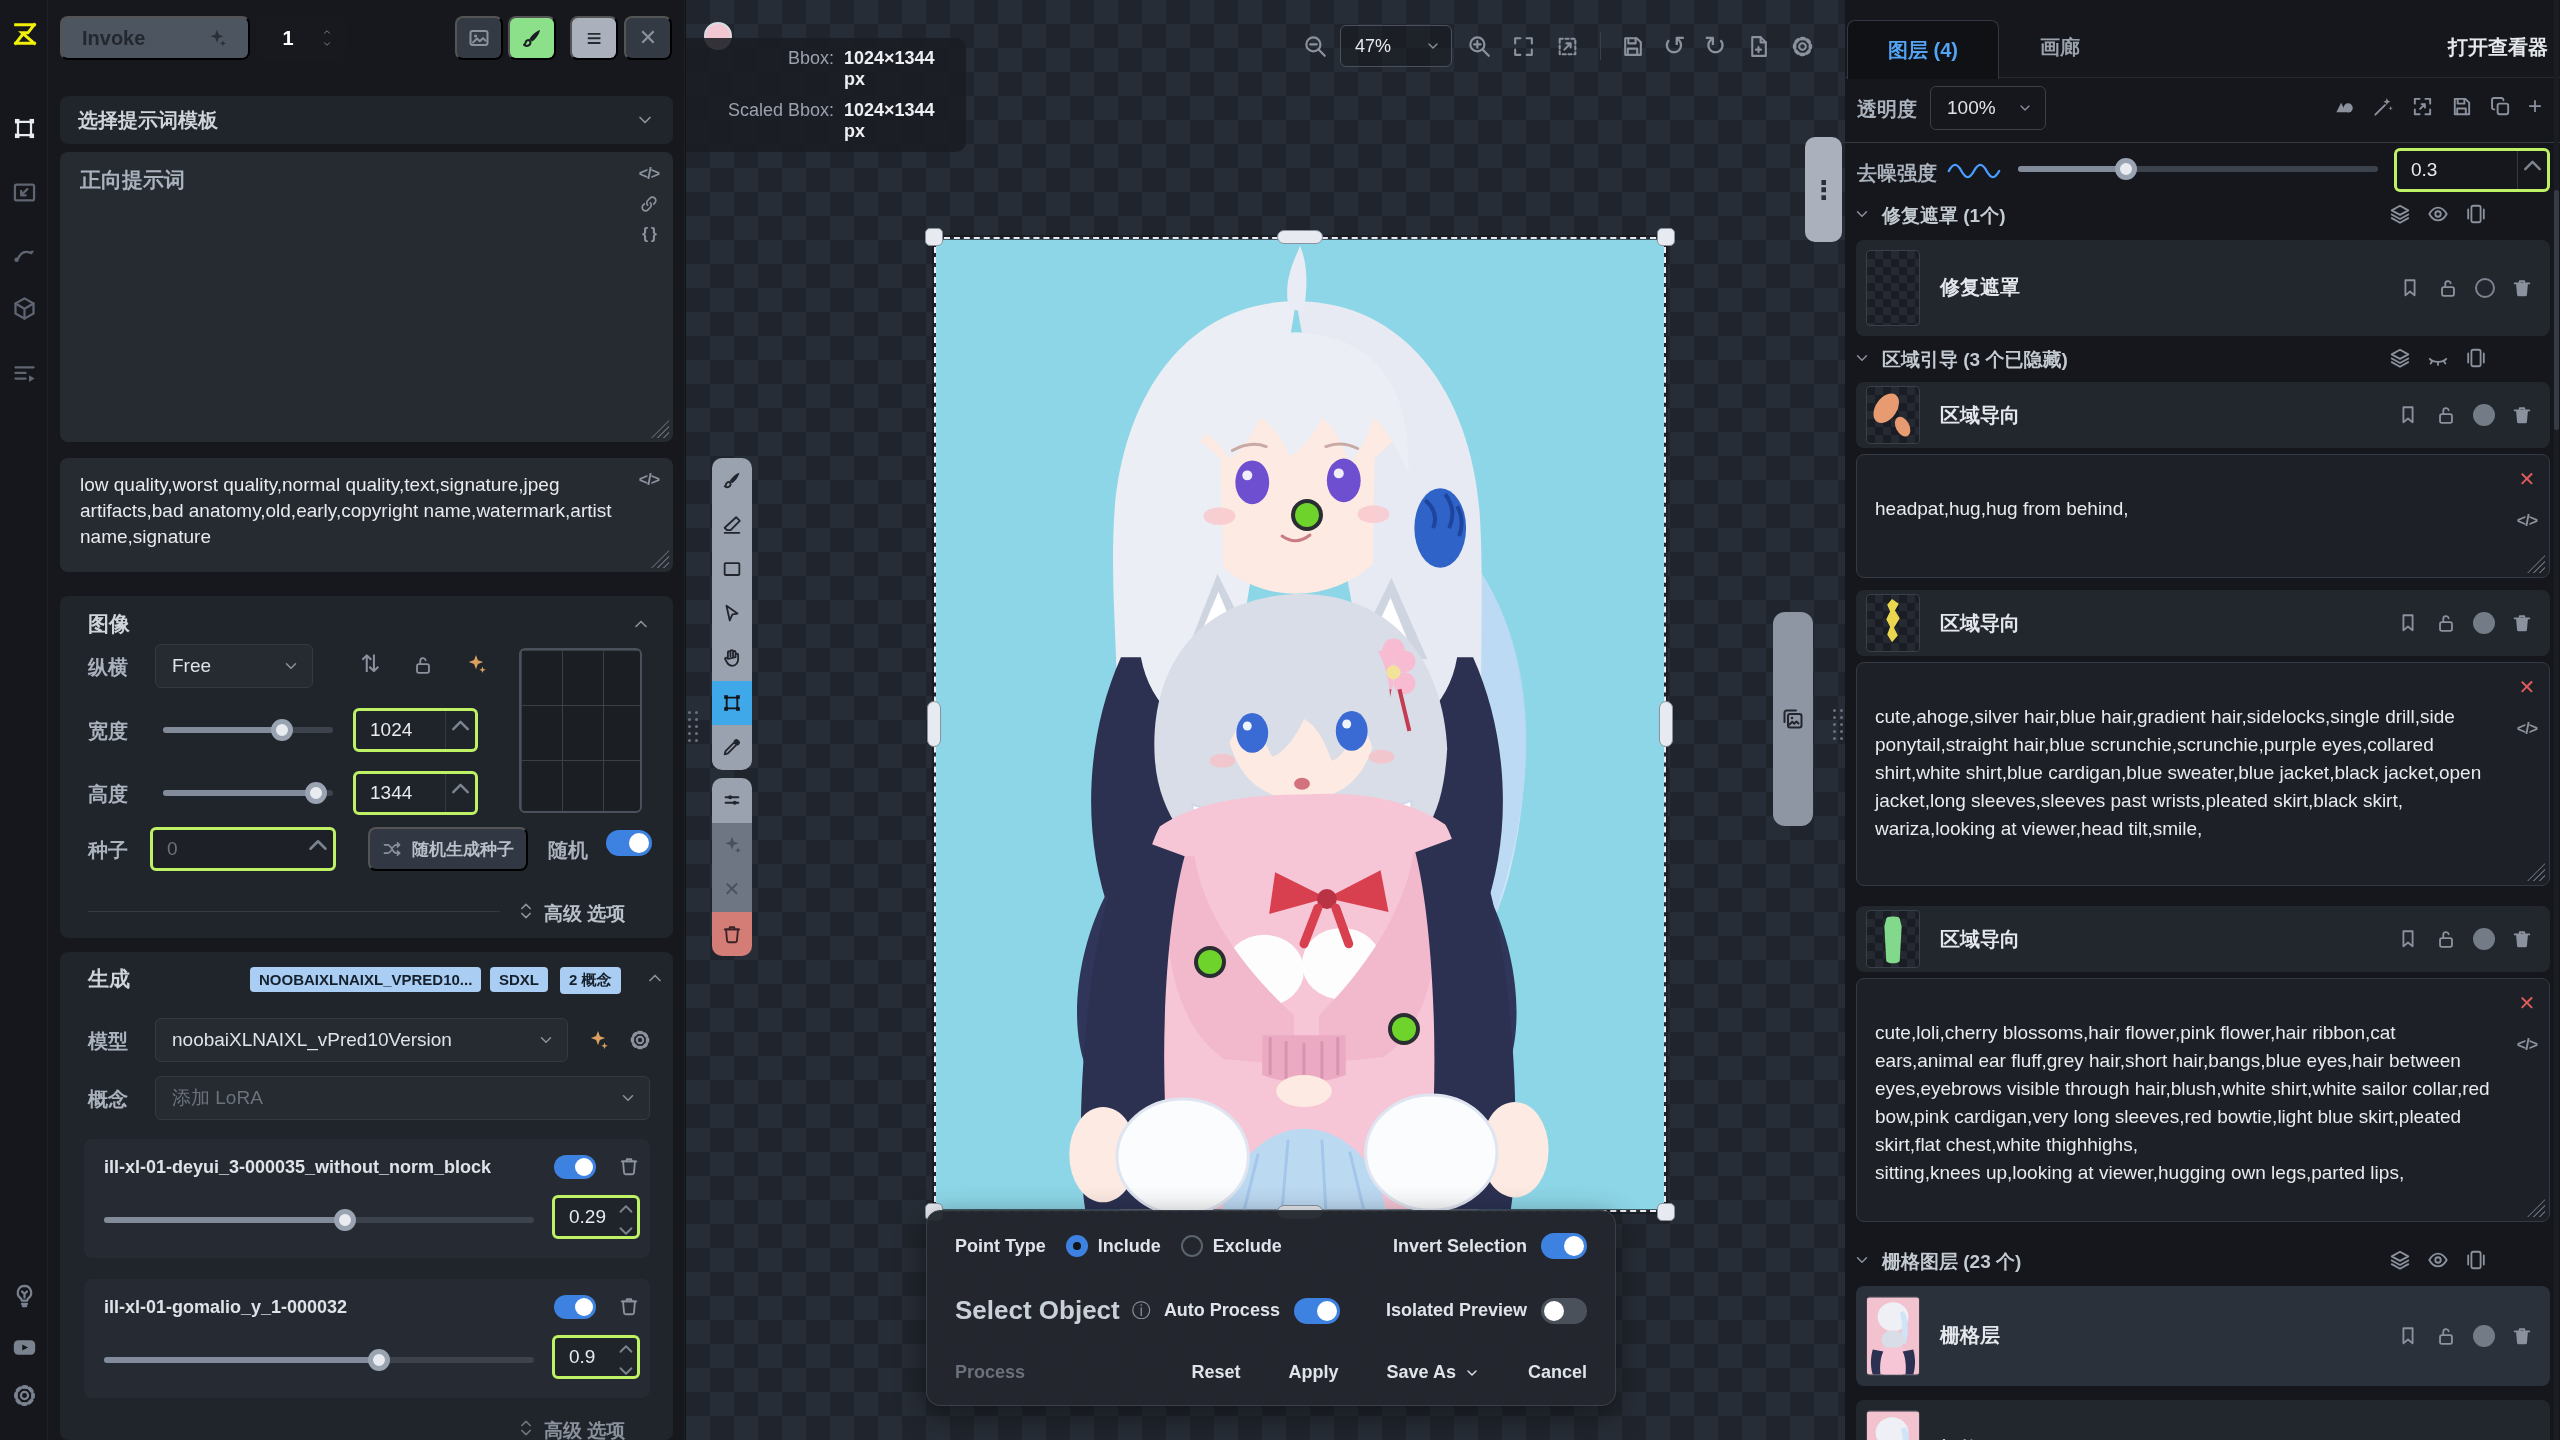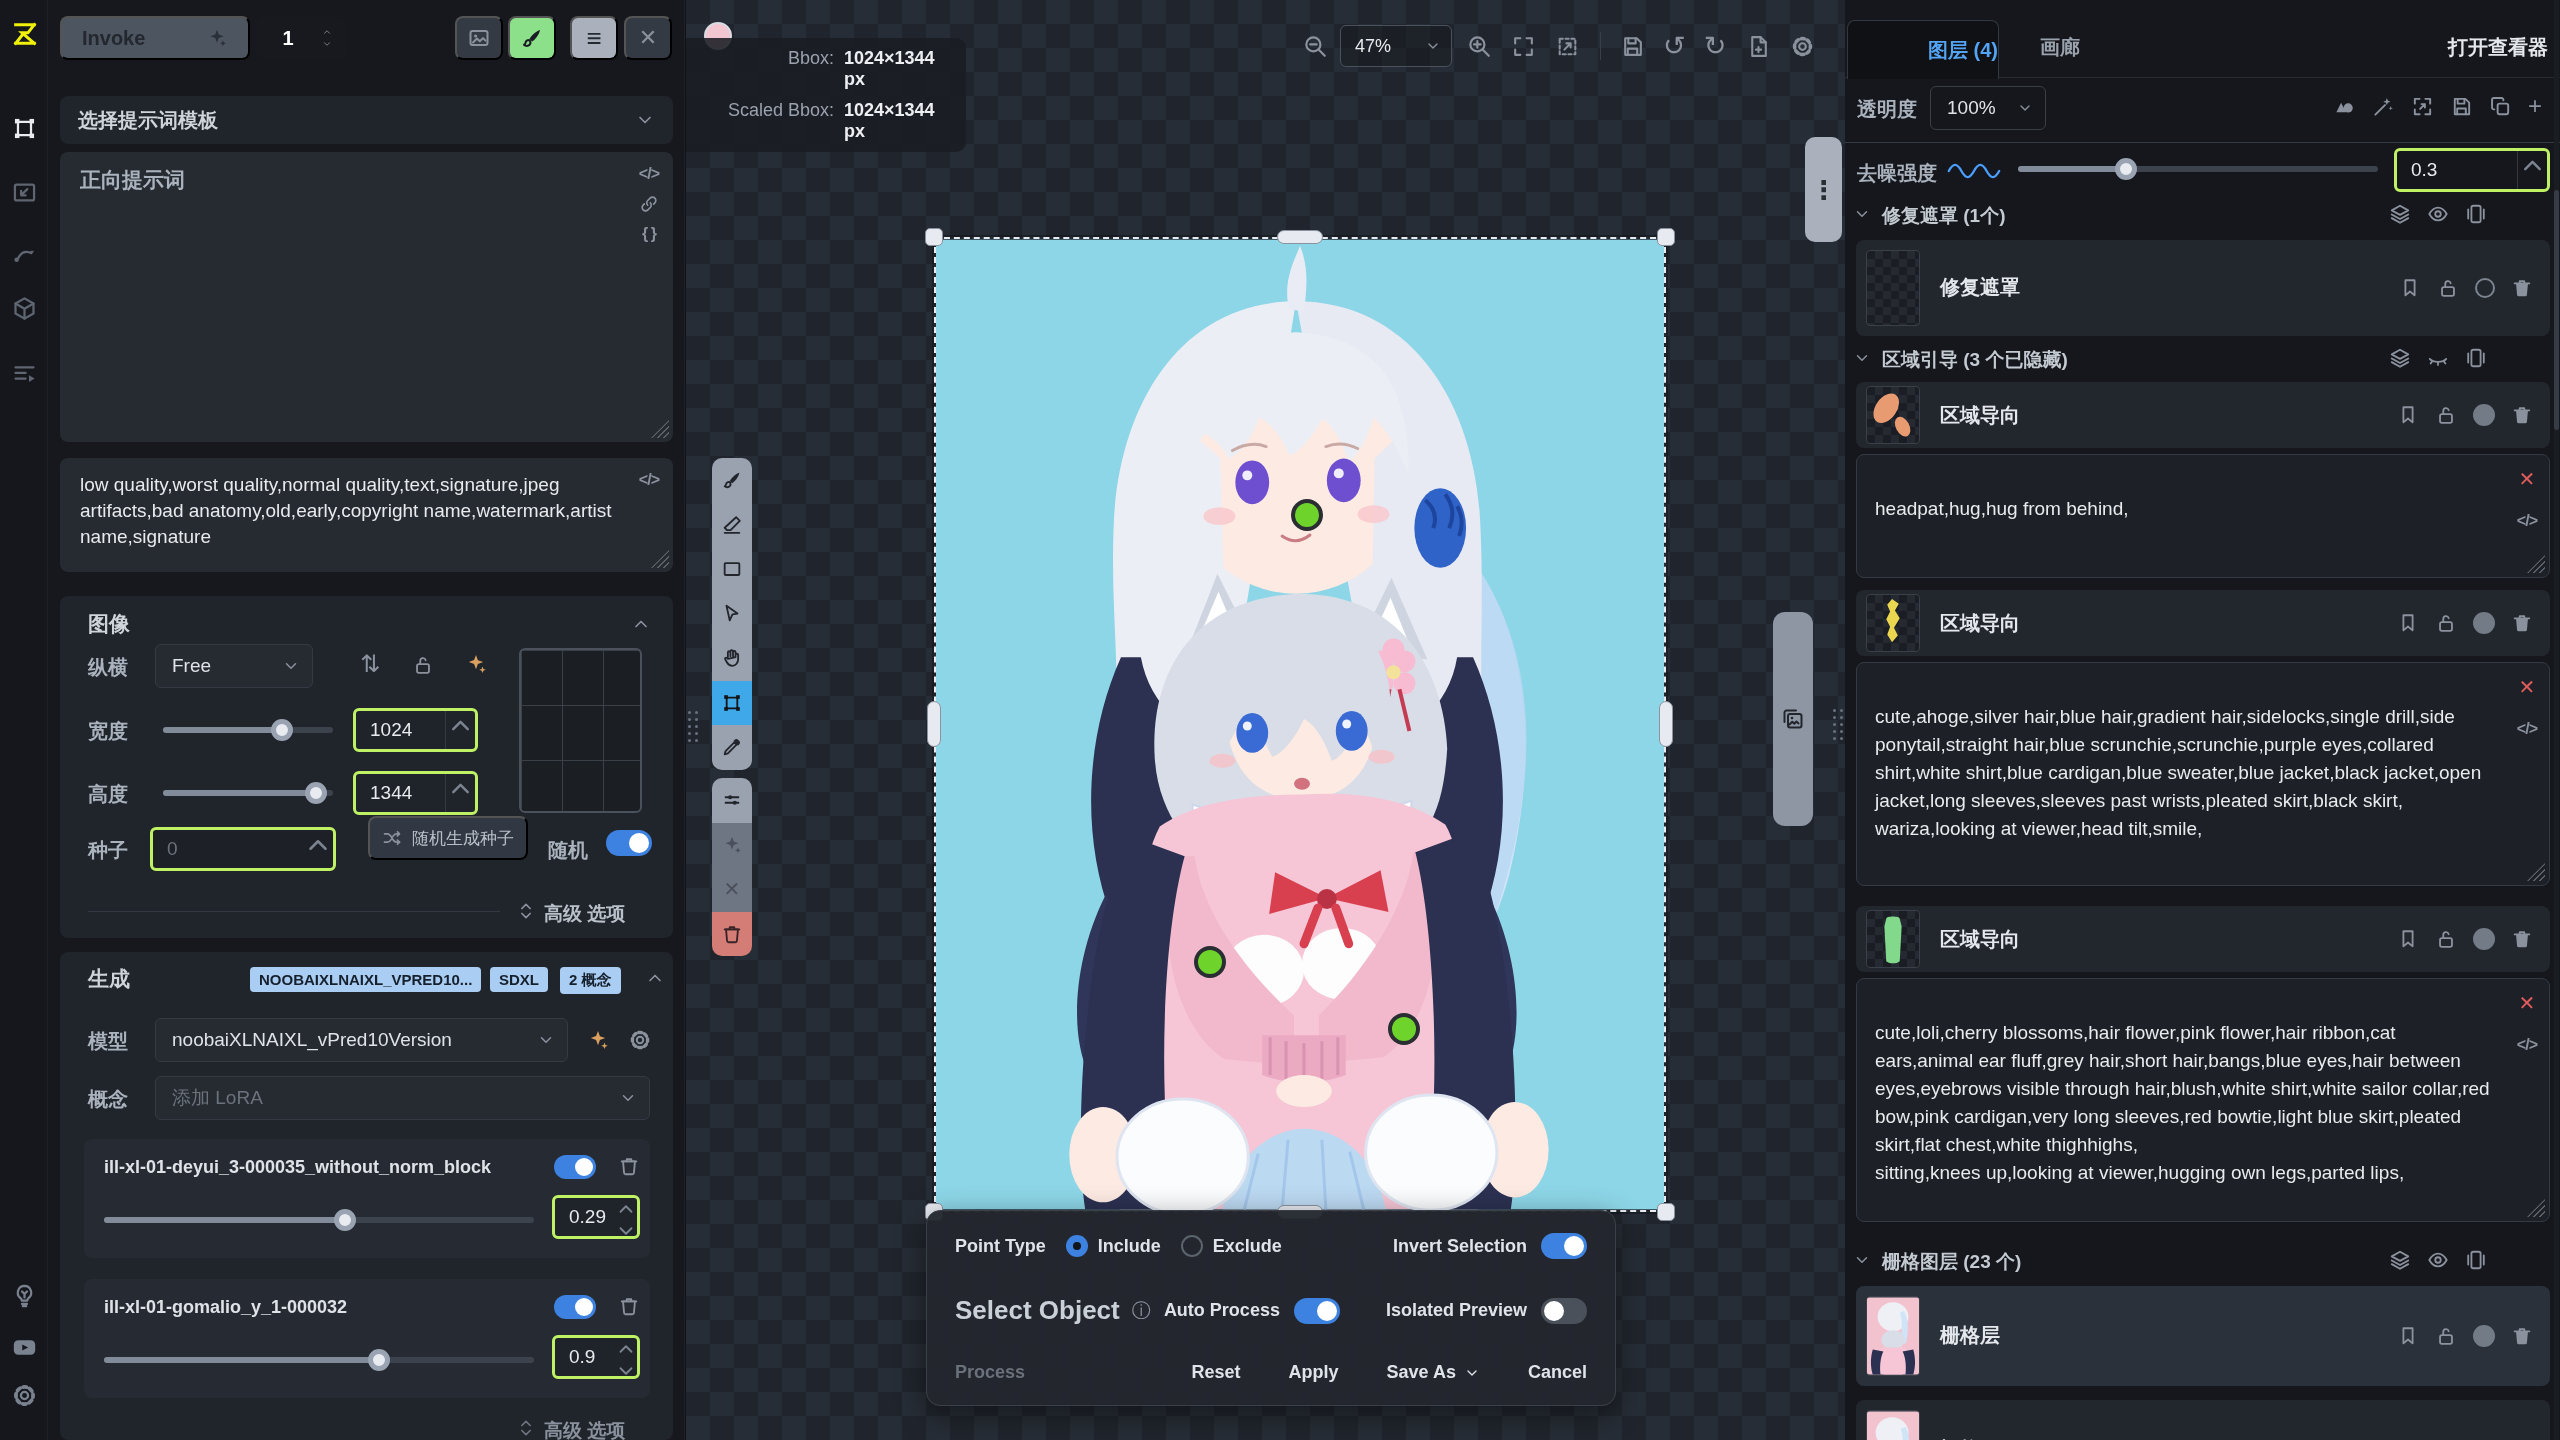--- a/index.html
+++ b/index.html
@@ -94,21 +94,21 @@
   .radio{width:22px;height:22px;border-radius:50%;border:2.5px solid #5b636d;position:relative;flex:none;}
   .radio.on{border:none;background:#3d82e0;}
   .radio.on::after{content:'';position:absolute;left:7px;top:7px;width:8px;height:8px;border-radius:50%;background:#12151a;}
   .dotsbtn{left:1119px;top:137px;width:37px;height:105px;border-radius:10px;background:#aab1bd;
     color:#2a2f36;display:flex;align-items:center;justify-content:center;font-size:26px;font-weight:bold;}
   
   .rpanel{left:1845px;top:0;width:715px;height:1440px;background:#15171c;overflow:hidden;}
   .tabbar{position:absolute;left:0;top:16px;width:715px;height:62px;border-bottom:1px solid #262b32;}
   .tab-active{position:absolute;left:2px;top:4px;width:152px;height:59px;background:#0f1114;
     border:1px solid #323843;border-bottom:none;border-radius:8px 8px 0 0;display:flex;
-    align-items:center;justify-content:flex-end;color:#53a4f5;font-weight:bold;font-size:20px;}
+    align-items:center;justify-content:center;color:#53a4f5;font-weight:bold;font-size:20px;}
   .tab{position:absolute;top:0;height:62px;display:flex;align-items:center;color:#9aa3ad;font-weight:bold;font-size:20px;}
   .secthead{position:absolute;left:0;width:659px;height:32px;}
   .secthead .tt{position:absolute;left:37px;top:3px;font-size:19px;font-weight:bold;color:#c3cad2;}
   .lrow{position:absolute;left:11px;width:694px;background:#22262d;border-radius:8px;}
   .lrow .title{position:absolute;left:84px;font-size:20px;font-weight:bold;color:#e4e8ed;}
   .checker{background-color:#1a1e24;background-image:
     linear-gradient(45deg,#242932 25%,transparent 25%,transparent 75%,#242932 75%),
     linear-gradient(45deg,#242932 25%,transparent 25%,transparent 75%,#242932 75%);
     background-size:16px 16px;background-position:0 0,8px 8px;}
   .thumb{position:absolute;left:10px;border-radius:4px;overflow:hidden;border:1px solid #3a4049;}
@@ -354,21 +354,21 @@
                 <path d="M6 15l6-6 6 6"></path>
               </svg>
             </div>
             <div class="ic" style="font-size:11px">
               <svg viewBox="0 0 24 24" fill="none" stroke="currentColor" stroke-width="2" stroke-linecap="round" stroke-linejoin="round">
                 <path d="M6 9l6 6 6-6"></path>
               </svg>
             </div>
           </span>
       </div>
-      <button class="abs btn" style="left:308px;top:220px;width:160px;height:44px;background:#323843;gap:10px;color:#b9c0c9;font-weight:normal;font-size:17px">
+      <button class="abs btn" style="left:308px;top:231px;width:160px;height:44px;background:#323843;gap:10px;color:#b9c0c9;font-weight:bold;font-size:17px">
         <span class="ic" style="width:20px;height:20px">
             <svg viewBox="0 0 24 24" fill="none" stroke="currentColor" stroke-width="2" stroke-linecap="round" stroke-linejoin="round">
               <path d="M3 7h3.5c5.5 0 5.5 10 11 10H21"></path>
               <path d="M21 17l-2.5-2.5M21 17l-2.5 2.5M3 17h3.5c2.2 0 3.6-1.6 4.7-3.4M12.8 10.4C13.9 8.6 15.3 7 17.5 7H21M21 7l-2.5-2.5M21 7l-2.5 2.5"></path>
             </svg>
           </span>
         <span>随机生成种子</span>
       </button>
       <span class="abs flabel" style="left:488px;top:241px">随机</span>
       <div class="abs tg on" style="left:546px;top:234px">

